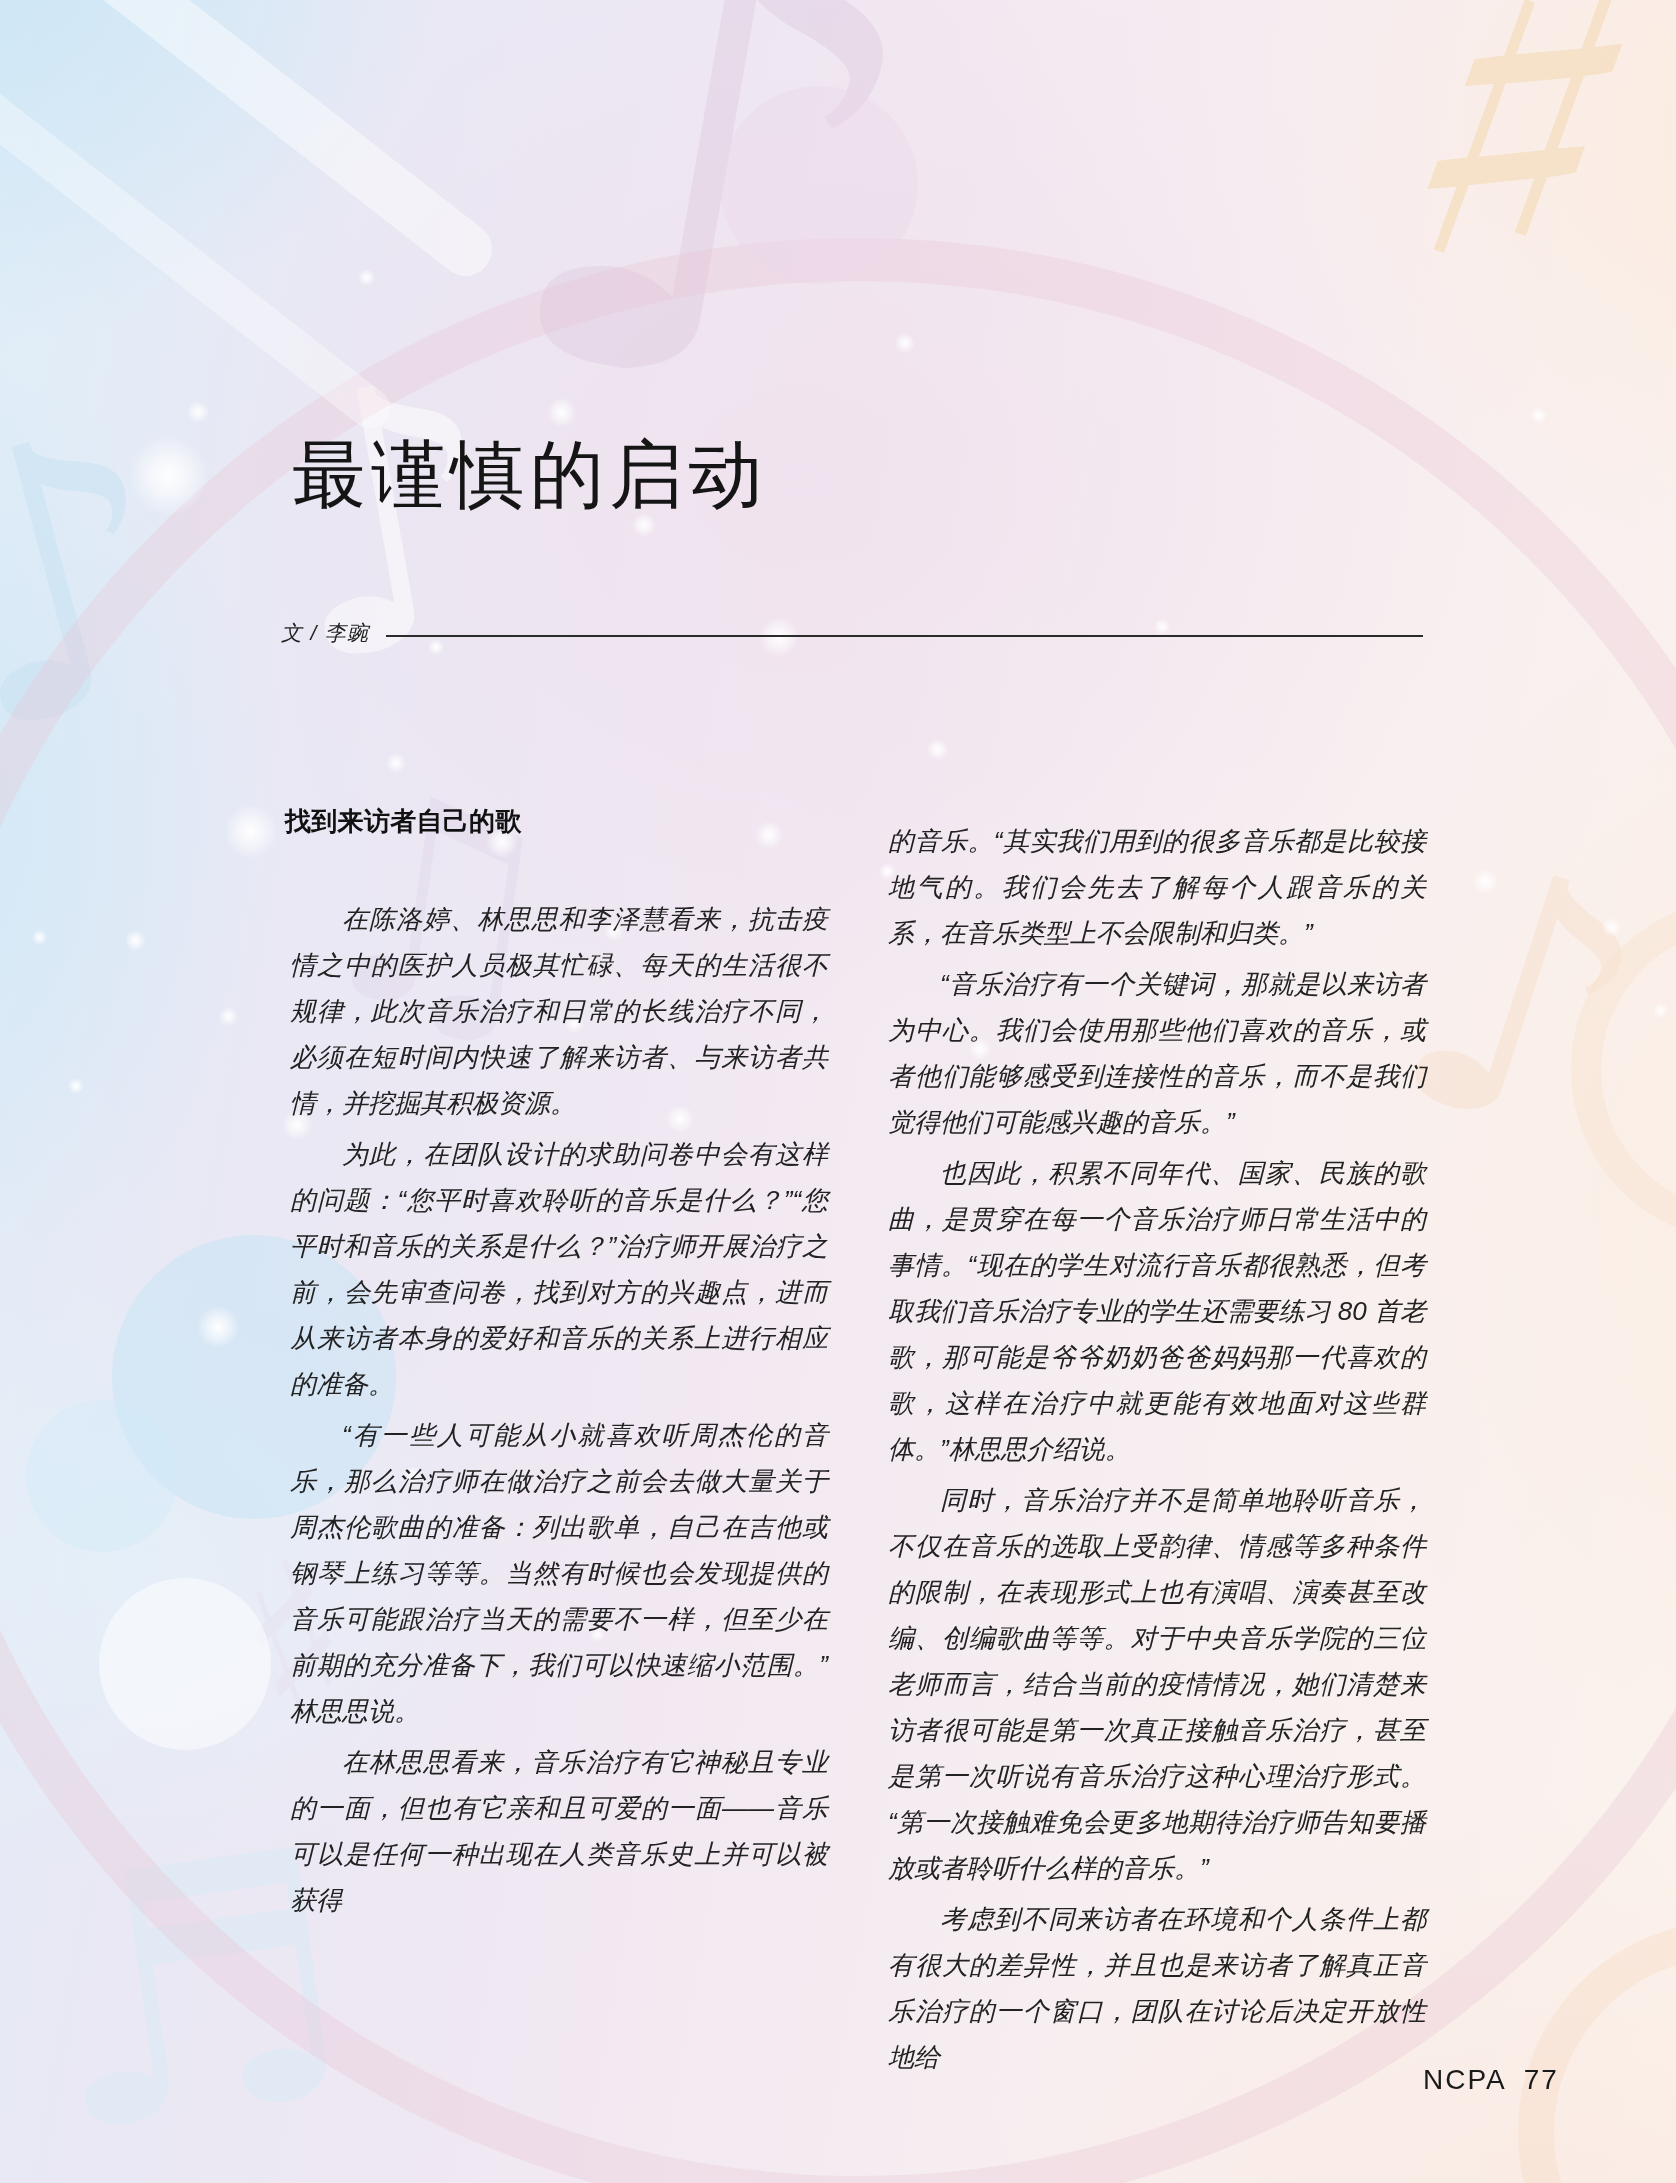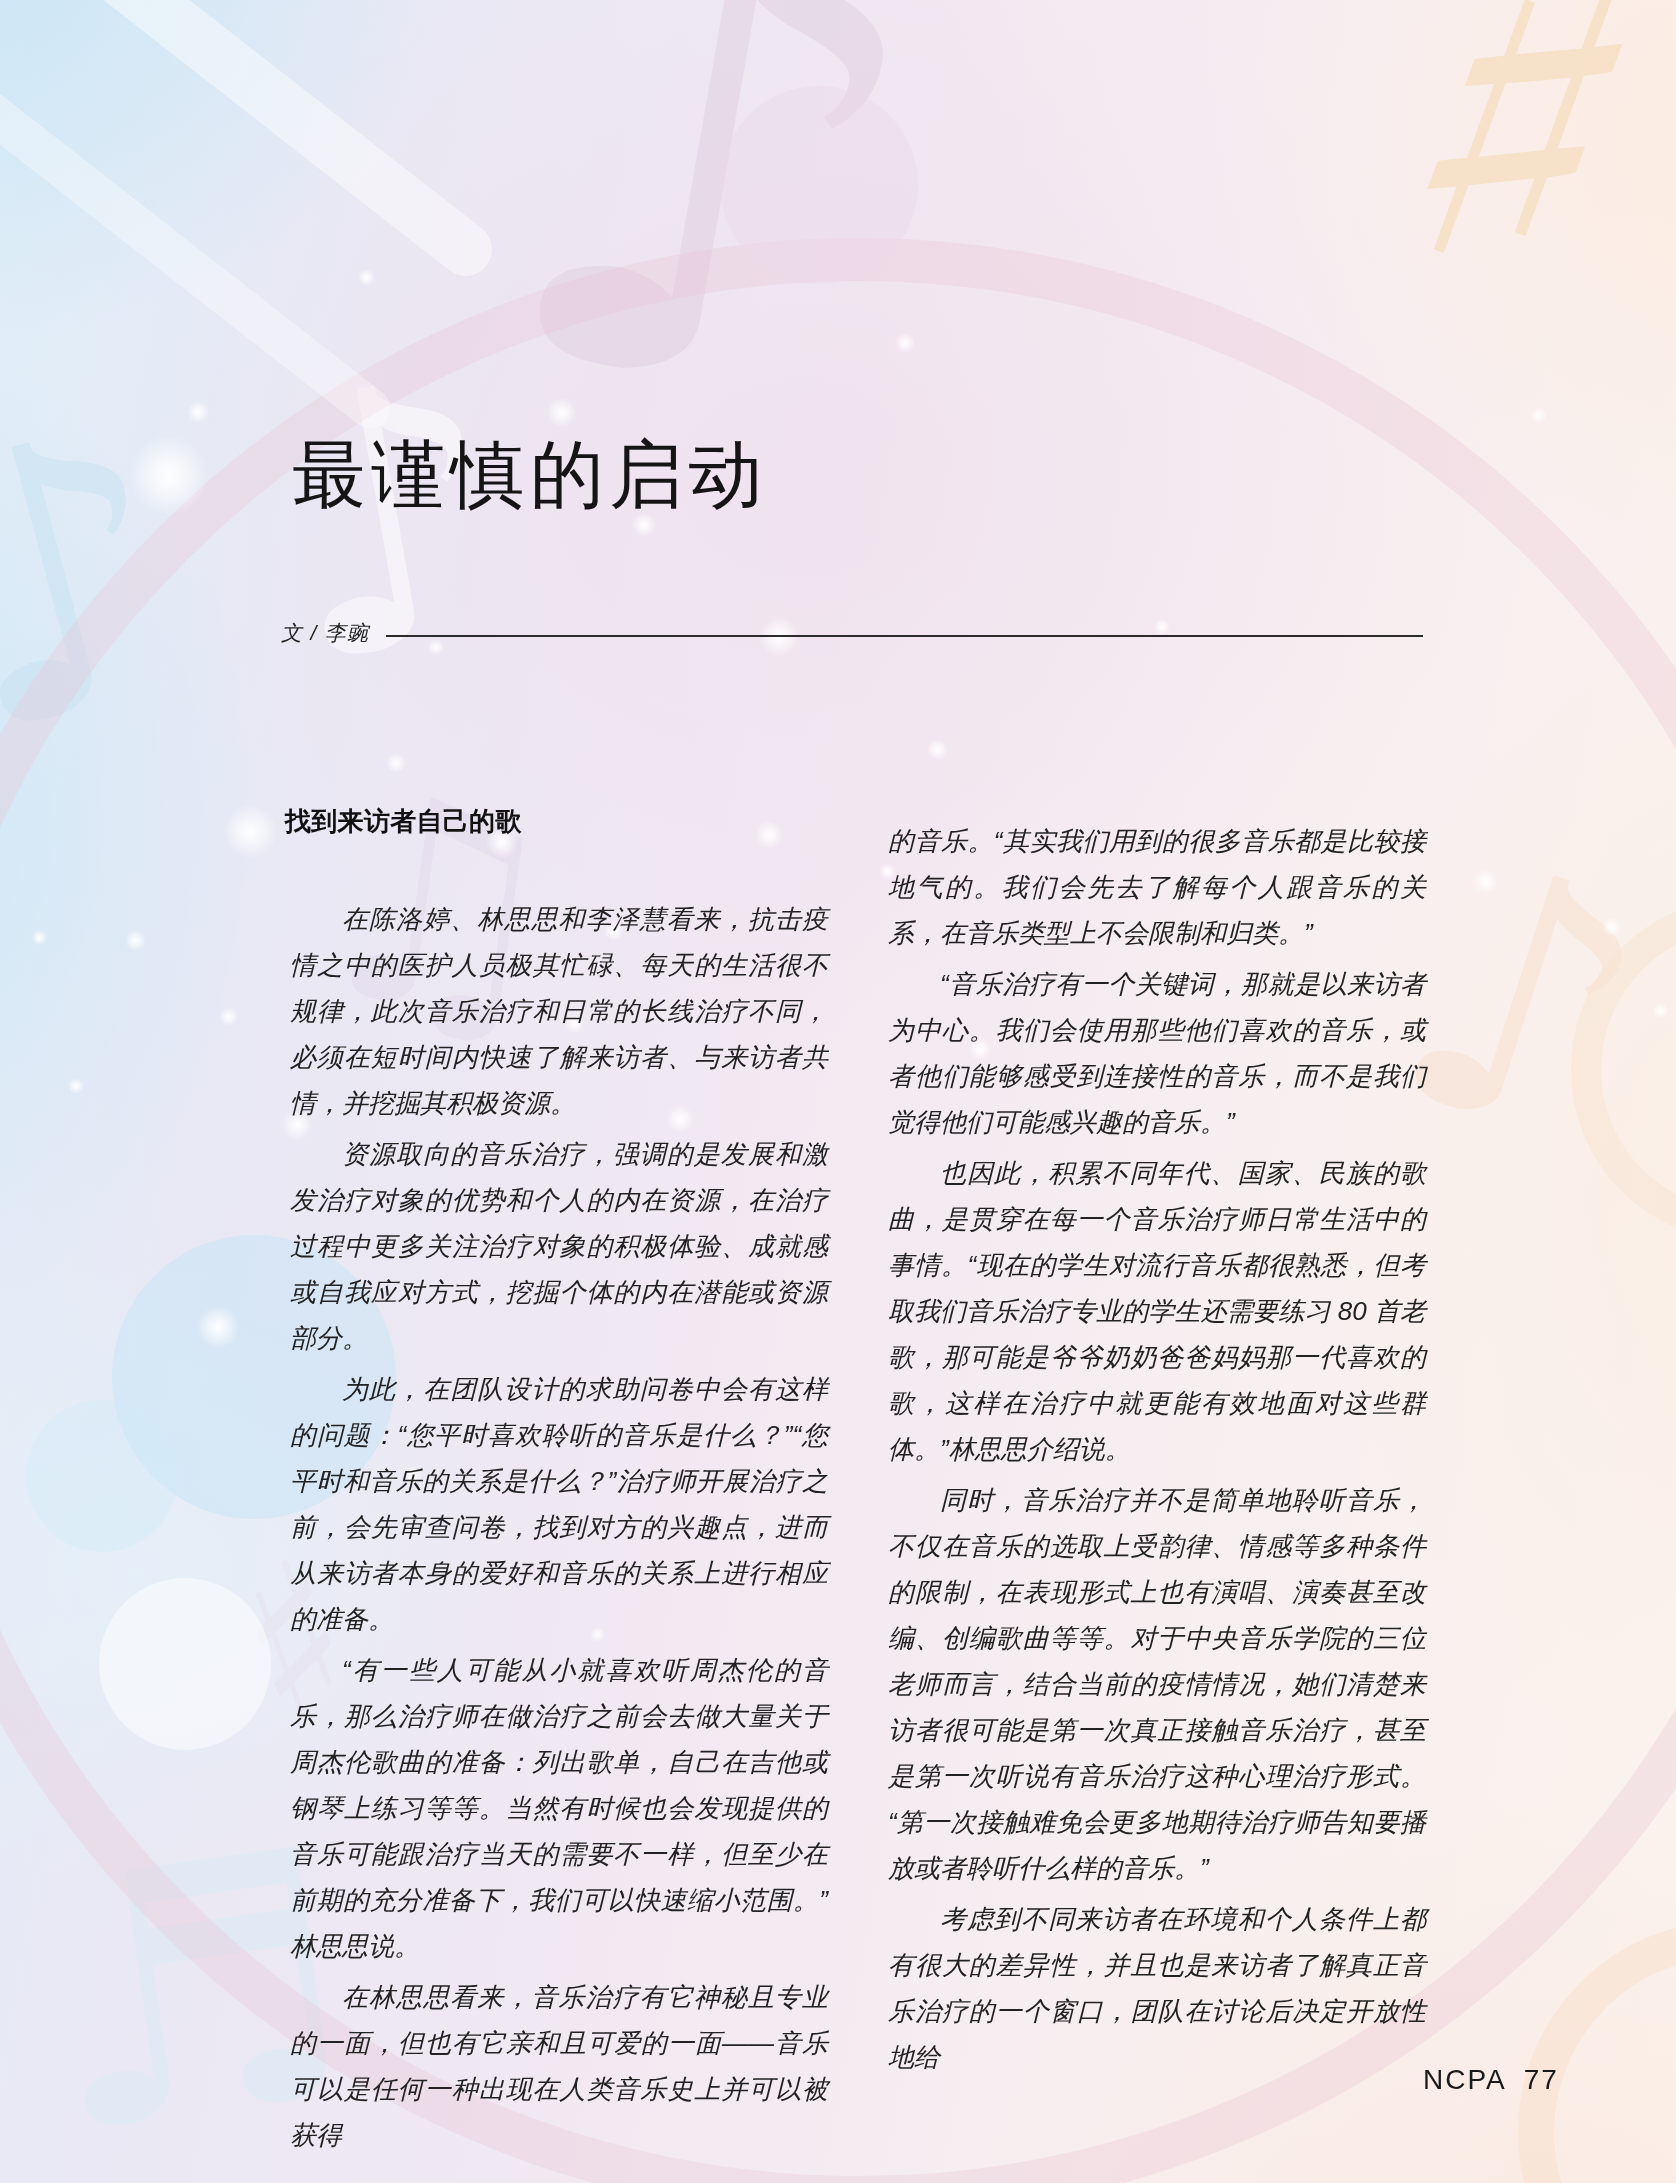--- a/index.html
+++ b/index.html
@@ -123,21 +123,20 @@
 
   <h1 class="title">最谨慎的启动</h1>
 
   <span class="byline">文 / 李豌</span>
   <span class="byline-rule"></span>
 
   <h2 class="section-heading">找到来访者自己的歌</h2>
 
   <div class="col col-left" id="col-left">
       <p class="para indent">在陈洛婷、林思思和李泽慧看来，抗击疫情之中的医护人员极其忙碌、每天的生活很不规律，此次音乐治疗和日常的长线治疗不同，必须在短时间内快速了解来访者、与来访者共情，并挖掘其积极资源。</p>
-      <p class="para indent">资源取向的音乐治疗，强调的是发展和激发治疗对象的优势和个人的内在资源，在治疗过程中更多关注治疗对象的积极体验、成就感或自我应对方式，挖掘个体的内在潜能或资源部分。</p>
       <p class="para indent">为此，在团队设计的求助问卷中会有这样的问题：“您平时喜欢聆听的音乐是什么？”“您平时和音乐的关系是什么？”治疗师开展治疗之前，会先审查问卷，找到对方的兴趣点，进而从来访者本身的爱好和音乐的关系上进行相应的准备。</p>
       <p class="para indent">“有一些人可能从小就喜欢听周杰伦的音乐，那么治疗师在做治疗之前会去做大量关于周杰伦歌曲的准备：列出歌单，自己在吉他或钢琴上练习等等。当然有时候也会发现提供的音乐可能跟治疗当天的需要不一样，但至少在前期的充分准备下，我们可以快速缩小范围。”林思思说。</p>
       <p class="para indent">在林思思看来，音乐治疗有它神秘且专业的一面，但也有它亲和且可爱的一面——音乐可以是任何一种出现在人类音乐史上并可以被获得</p>
     </div>
   <div class="col col-right" id="col-right">
       <p class="para">的音乐。“其实我们用到的很多音乐都是比较接地气的。我们会先去了解每个人跟音乐的关系，在音乐类型上不会限制和归类。”</p>
       <p class="para indent">“音乐治疗有一个关键词，那就是以来访者为中心。我们会使用那些他们喜欢的音乐，或者他们能够感受到连接性的音乐，而不是我们觉得他们可能感兴趣的音乐。”</p>
       <p class="para indent">也因此，积累不同年代、国家、民族的歌曲，是贯穿在每一个音乐治疗师日常生活中的事情。“现在的学生对流行音乐都很熟悉，但考取我们音乐治疗专业的学生还需要练习 80 首老歌，那可能是爷爷奶奶爸爸妈妈那一代喜欢的歌，这样在治疗中就更能有效地面对这些群体。”林思思介绍说。</p>
       <p class="para indent">同时，音乐治疗并不是简单地聆听音乐，不仅在音乐的选取上受韵律、情感等多种条件的限制，在表现形式上也有演唱、演奏甚至改编、创编歌曲等等。对于中央音乐学院的三位老师而言，结合当前的疫情情况，她们清楚来访者很可能是第一次真正接触音乐治疗，甚至是第一次听说有音乐治疗这种心理治疗形式。“第一次接触难免会更多地期待治疗师告知要播放或者聆听什么样的音乐。”</p>
       <p class="para indent">考虑到不同来访者在环境和个人条件上都有很大的差异性，并且也是来访者了解真正音乐治疗的一个窗口，团队在讨论后决定开放性地给</p>

